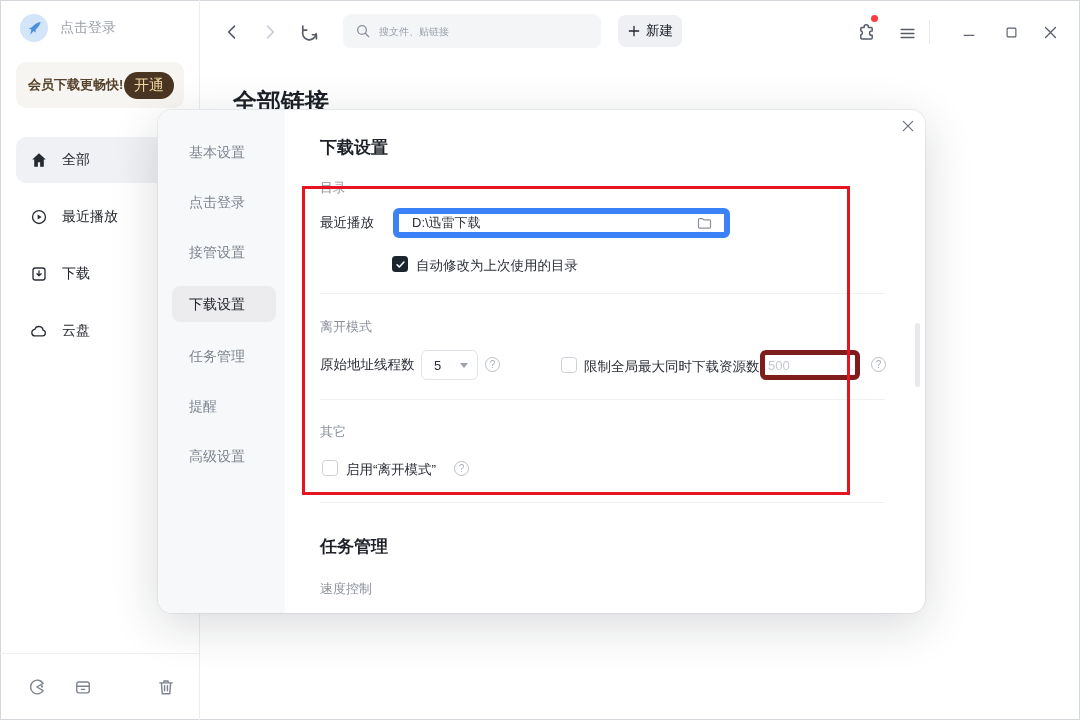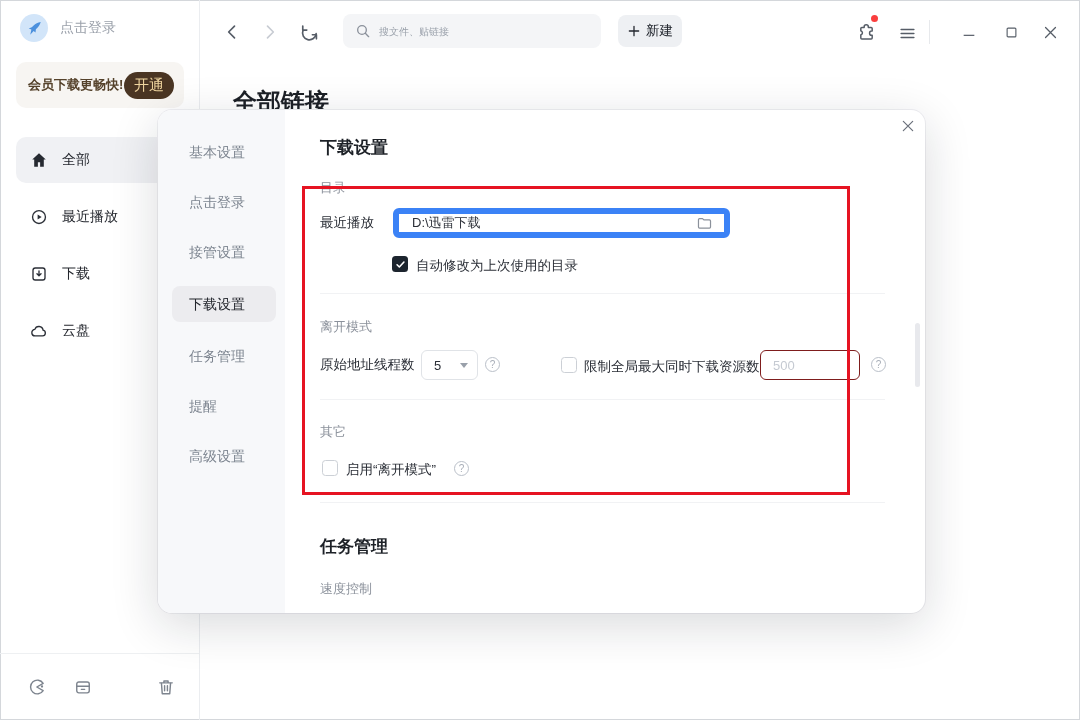--- a/index.html
+++ b/index.html
@@ -48,21 +48,21 @@
   .dir-input { position:absolute; left:235px; top:98px; width:337px; height:30px; border:6px solid #3b82f6; border-radius:6px; display:flex; align-items:center; padding:0 11px 0 13px; }
   .dir-input input { border:none; outline:none; flex:1; font-size:13px; color:#2b2f37; background:transparent; font-family:inherit; }
   .checkbox { position:absolute; width:16px; height:16px; border-radius:3.5px; cursor:pointer; }
   .checkbox.checked { background:#1c242e; display:flex; align-items:center; justify-content:center; }
   .checkbox.unchecked { background:#fff; border:1.5px solid #ccd0d6; }
   .cb-label { position:absolute; font-size:13.5px; color:#2b2f37; white-space:nowrap; cursor:pointer; }
   .hr { position:absolute; left:162px; width:565px; height:1px; background:#f1f2f4; }
   .select-box { position:absolute; left:263px; top:240px; width:57px; height:30px; border:1px solid #e0e3e7; border-radius:6px; display:flex; align-items:center; justify-content:space-between; padding:0 9px 0 12px; font-size:13px; color:#2b2f37; cursor:pointer; }
   .caret { width:0; height:0; border-left:4.5px solid transparent; border-right:4.5px solid transparent; border-top:5.5px solid #99a0aa; }
   .help { position:absolute; width:15px; height:15px; border:1px solid #bac0c9; border-radius:50%; color:#a8aeb8; font-size:10px; display:flex; align-items:center; justify-content:center; cursor:pointer; }
-  .limit-input { position:absolute; left:602px; top:240px; width:100px; height:30px; border:1px solid #7f1d1d; border-radius:6px; padding:0 12px; font-size:13px; color:#2b2f37; outline:none; font-family:inherit; }
+  .limit-input { position:absolute; left:602px; top:240px; width:100px; height:30px; border:5px solid #7f1d1d; border-radius:6px; padding:0 3px; font-size:13px; color:#2b2f37; outline:none; font-family:inherit; }
   .limit-input::placeholder { color:#c5cad2; }
   .sub-title { position:absolute; left:162px; font-size:17px; font-weight:bold; color:#1d2127; }
 
   .red-annotation { position:absolute; left:302px; top:186px; width:548px; height:309px; border:3px solid #e61322; z-index:9; pointer-events:none; }
   svg { display:block; }
 </style>
 </head>
 <body>
 
 <div class="app">

